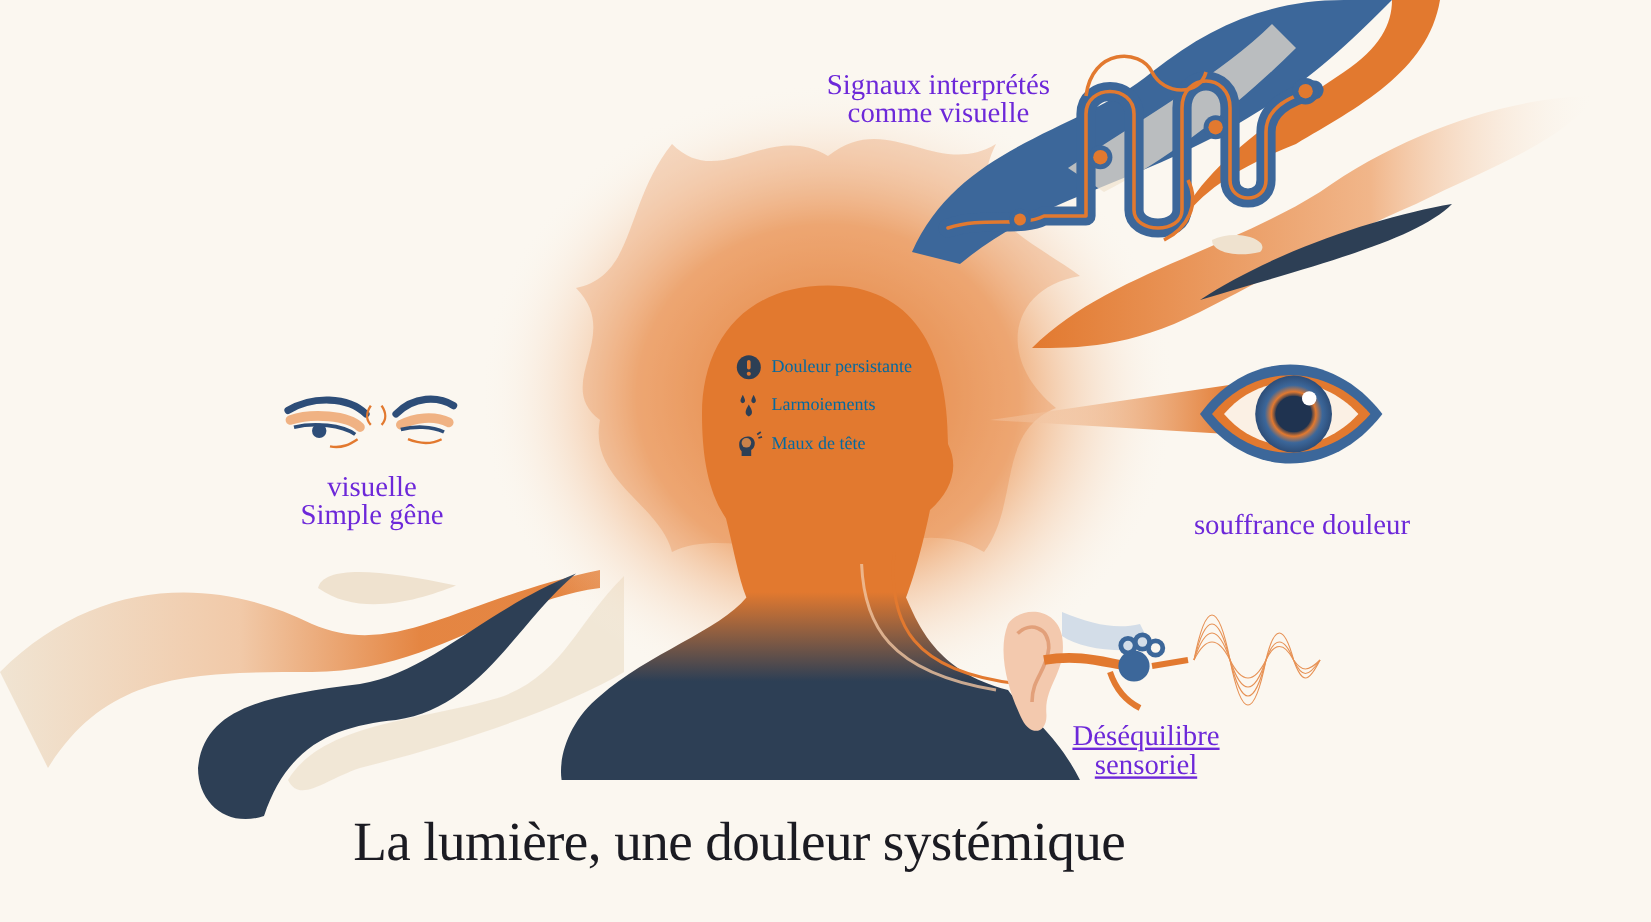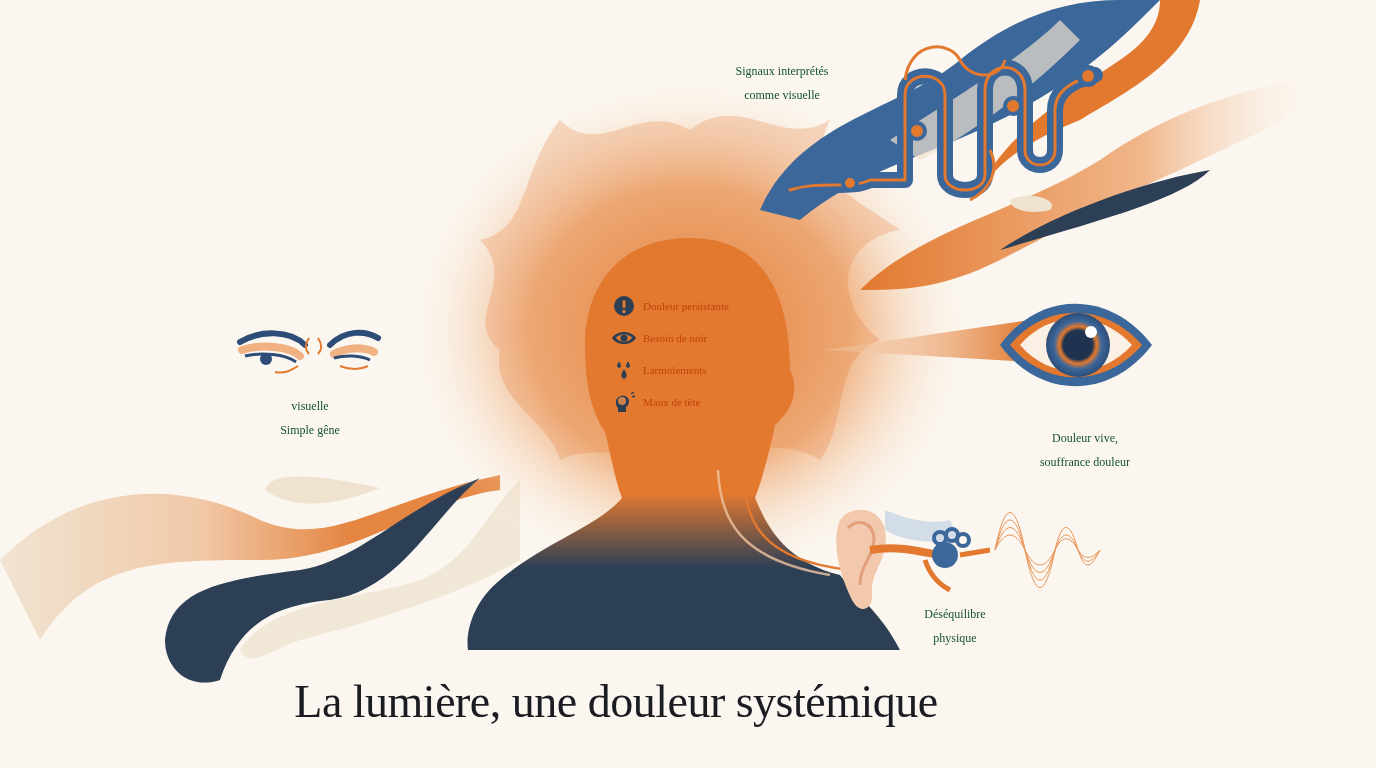--- a/index.html
+++ b/index.html
@@ -4,32 +4,32 @@
 <style>
   html, body { margin: 0; padding: 0; }
   body {
     width: 1376px; height: 768px; overflow: hidden; position: relative;
     background: #fbf7f0;
     font-family: "Liberation Serif", "DejaVu Serif", serif;
     color: #1e1e24;
   }
   .art { position: absolute; left: 0; top: 0; width: 1376px; height: 768px; }
   .label {
-    position: absolute; text-align: center; font-size: 12px; line-height: 24px;
-    color: #14532d;
+    position: absolute; text-align: center; font-size: 24px; line-height: 24px;
+    color: #6d28d9;
   }
   .title {
     position: absolute; left: 0; top: 674px; width: 1232px; text-align: center;
     font-size: 46px; line-height: 56px; color: #1b1b22; letter-spacing: -0.5px;
   }
   .symptoms {
     position: absolute; left: 611px; top: 290px; width: 180px;
   }
   .symptom {
-    display: flex; align-items: center; height: 32px; font-size: 11px; color: #c2410c; text-align: center;
+    display: flex; align-items: center; height: 32px; font-size: 15px; color: #0369a1; text-align: center;
   }
   .symptom .ic { width: 26px; height: 24px; margin-right: 6px; display: flex; align-items: center; justify-content: center; }
 </style>
 </head>
 <body>
 
 <svg class="art" viewBox="0 0 1376 768" xmlns="http://www.w3.org/2000/svg">
   <defs>
     <radialGradient id="glow" cx="50%" cy="50%" r="50%">
       <stop offset="0%" stop-color="#e2792f" stop-opacity="0.95"></stop>
@@ -148,49 +148,38 @@
   <div>Signaux interprétés</div>
   <div>comme visuelle</div>
 </div>
 
 <div class="label" style="left:220px; top:394px; width:180px;">
   <div>visuelle</div>
   <div>Simple gêne</div>
 </div>
 
 <div class="label" style="left:970px; top:426px; width:230px;">
-  <div>Douleur vive,</div>
   <div>souffrance douleur</div>
 </div>
 
-<div class="label" style="left:870px; top:602px; width:170px;">
+<div class="label" style="left:870px; top:602px; width:170px;text-decoration:underline;">
   <div>Déséquilibre</div>
-  <div>physique</div>
+  <div>sensoriel</div>
 </div>
 
 <div class="symptoms">
   <div class="symptom">
     <span class="ic">
       <svg width="22" height="22" viewBox="0 0 22 22">
           <circle cx="11" cy="11" r="10" fill="#2d3f55"></circle>
           <rect x="9.5" y="5" width="3" height="8" rx="1.5" fill="#e2792f"></rect>
           <circle cx="11" cy="16.5" r="1.7" fill="#e2792f"></circle>
         </svg>
     </span>
     <span>Douleur persistante</span>
-  </div>
-  <div class="symptom">
-    <span class="ic">
-      <svg width="26" height="16" viewBox="0 0 26 16">
-          <path d="M1 8 C 6 0, 20 0, 25 8 C 20 16, 6 16, 1 8 Z" fill="#2d3f55"></path>
-          <path d="M5 8 C 9 3, 17 3, 21 8 C 17 13, 9 13, 5 8 Z" fill="#e2792f"></path>
-          <circle cx="13" cy="8" r="3.5" fill="#2d3f55"></circle>
-        </svg>
-    </span>
-    <span>Besoin de noir</span>
   </div>
   <div class="symptom">
     <span class="ic">
       <svg width="20" height="22" viewBox="0 0 20 22">
           <path d="M5 2 C 7 6, 8 8, 5 9 C 2 8, 3 6, 5 2 Z" fill="#2d3f55"></path>
           <path d="M14 2 C 16 6, 17 8, 14 9 C 11 8, 12 6, 14 2 Z" fill="#2d3f55"></path>
           <path d="M10 10 C 13 15, 14 18, 10 20 C 6 18, 7 15, 10 10 Z" fill="#2d3f55"></path>
         </svg>
     </span>
     <span>Larmoiements</span>

